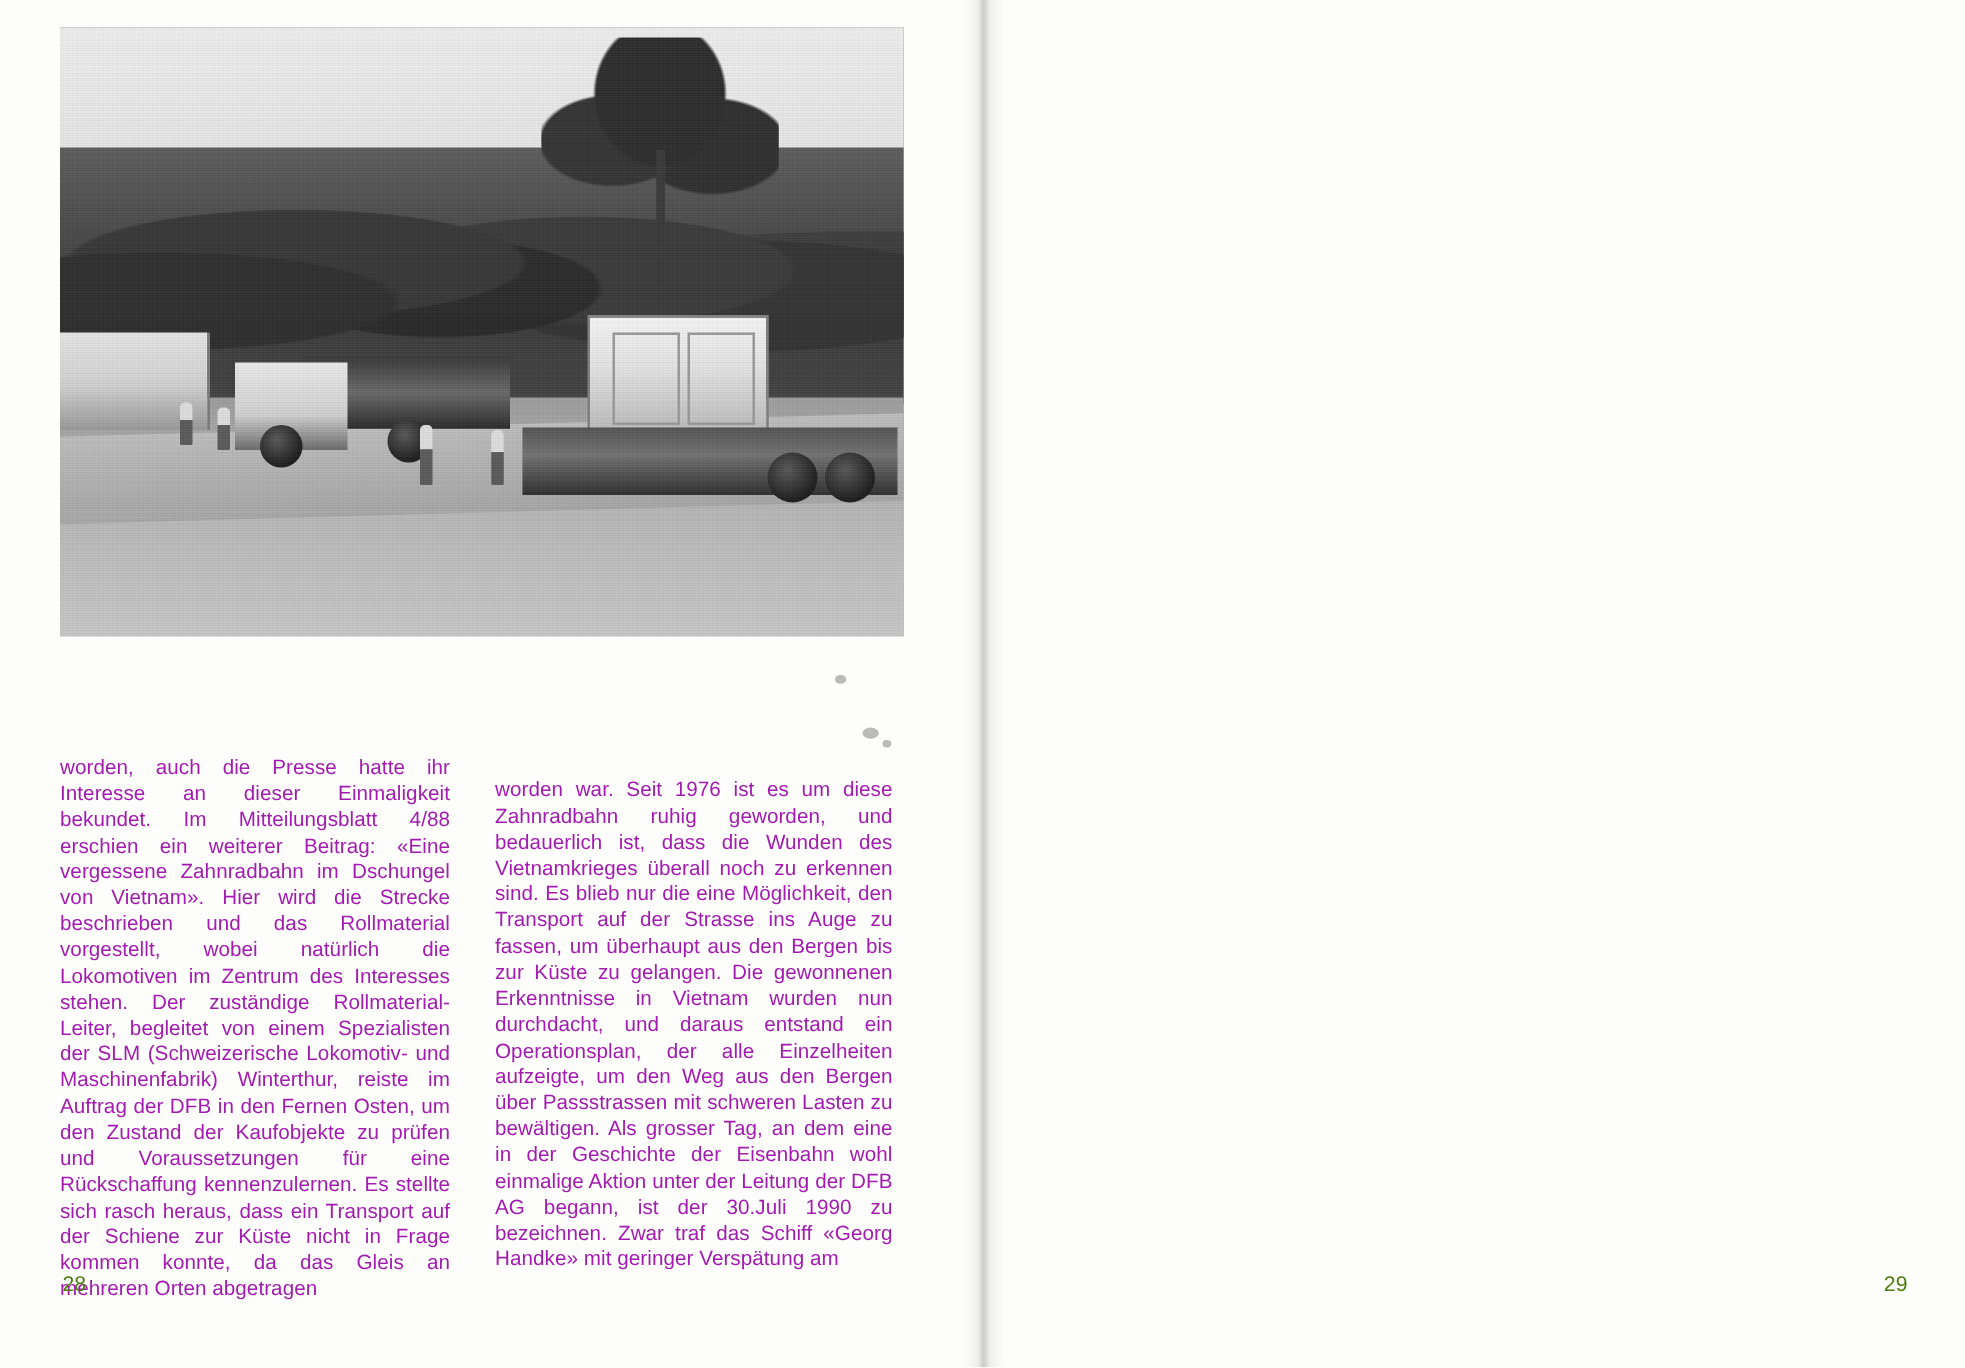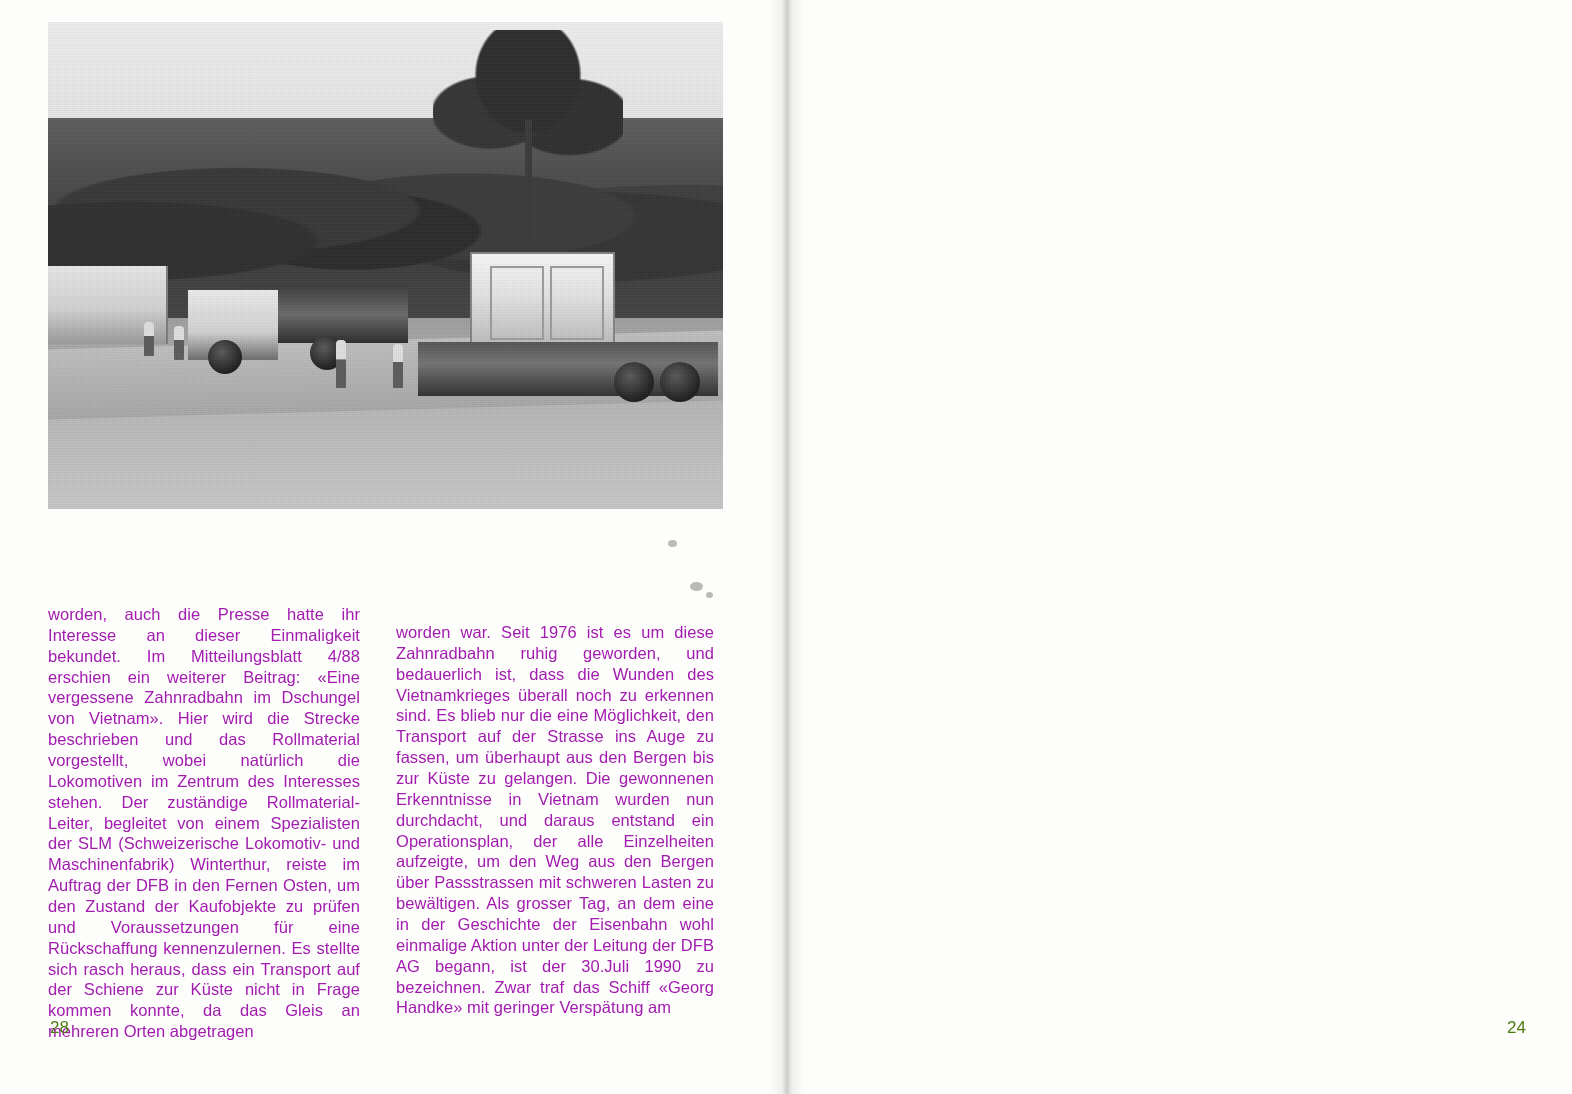--- a/index.html
+++ b/index.html
@@ -226,17 +226,17 @@
 
     <div class="folio" id="folio-left">28</div>
 
     <div class="speck" style="left:668px; top:540px; width:9px; height:7px;"></div>
     <div class="speck" style="left:690px; top:582px; width:13px; height:9px;"></div>
     <div class="speck" style="left:706px; top:592px; width:7px; height:6px;"></div>
   </section>
 
   <section class="page page-right">
 
-    <div class="folio" id="folio-right">24</div>
+    <div class="folio" id="folio-right">29</div>
   </section>
 
   <div class="gutter"></div>
 </div>
 
 </body></html>

